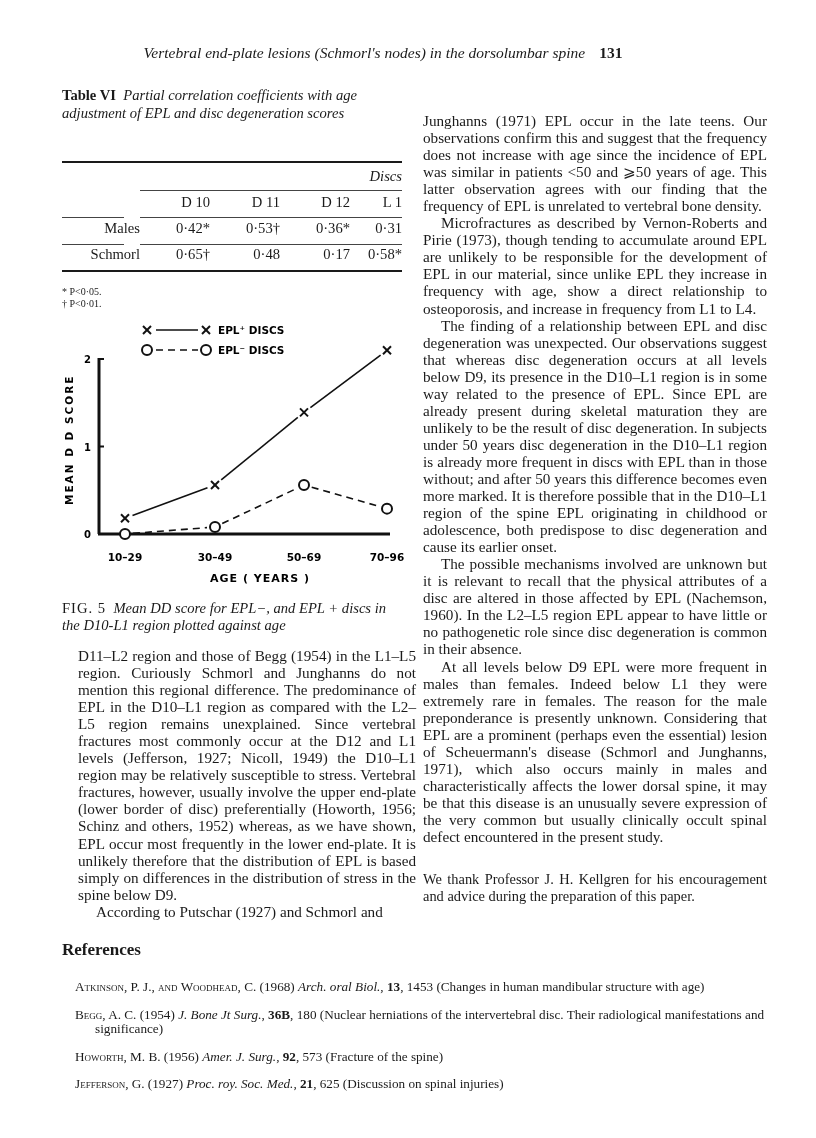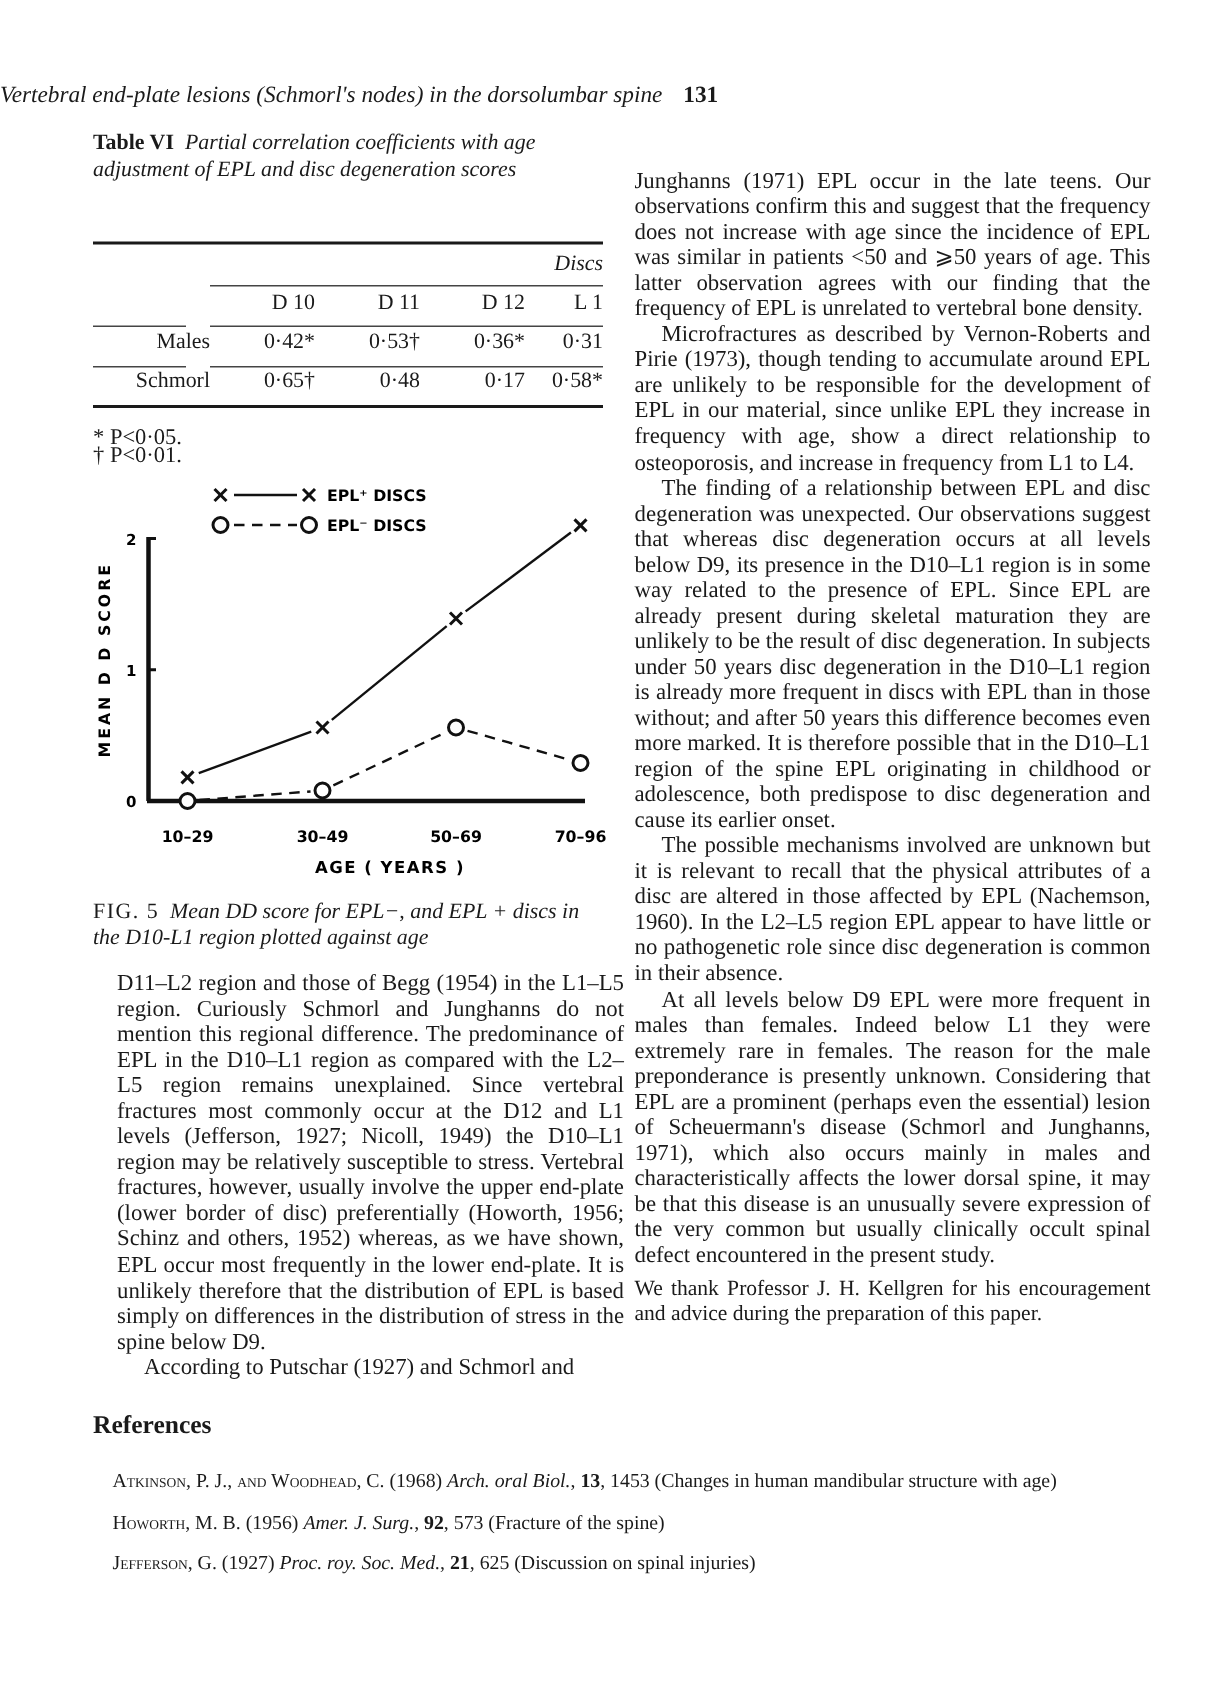--- a/index.html
+++ b/index.html
@@ -1,31 +1,31 @@
 <!DOCTYPE html>
 <html><head>
 <meta charset="utf-8">
 <style>
   html, body { margin:0; padding:0; background:#fff; }
   body { width:816px; height:1138px; position:relative; overflow:hidden;
          font-family:"Liberation Serif", "DejaVu Serif", serif; color:#1a1a1a; }
   .abs { position:absolute; }
-  .header { left:0; top:44px; width:766px; text-align:left; font-size:15.5px; font-style:italic;margin-top:11px; }
+  .header { left:0; top:44px; width:766px; text-align:center; font-size:15.5px; font-style:italic; }
   .header .pg { font-style:normal; font-weight:bold; margin-left:14px; }
   .col { font-size:15.2px; line-height:17.05px; text-align:justify; }
   .col p { margin:0; }
   .col p.ind { text-indent:18px; }
   .tcap { left:62px; top:86px; width:300px; font-size:14.6px; line-height:18px; }
   .tcap b { font-style:normal; }
   .tcap i { font-style:italic;margin-top:12px; }
   table.t6 { position:absolute; left:62px; top:163px; width:340px; border-collapse:collapse; font-size:14.6px;text-align:right; }
   table.t6 td { padding:0; height:26px; vertical-align:middle; }
   .rule-thick { position:absolute; height:2px; background:#1a1a1a; }
   .rule-thin { position:absolute; height:1px; background:#444; }
-  .foot { left:62px; top:286px; font-size:15px; line-height:12px; }
+  .foot { left:62px; top:286px; font-size:10px; line-height:12px; }
   .fig-cap { left:62px; top:600px; width:340px; font-size:14.6px; line-height:17px; font-style:italic; }
   .fig-cap .sc { font-style:normal; font-variant:small-caps; letter-spacing:1px;margin-top:41px; }
   .refs-h { left:62px; top:940px; font-size:17px; font-weight:bold; }
   .refs { left:62px; top:967px; width:720px; font-size:13.2px; line-height:14.6px; }
   .ref { padding-left:20px; text-indent:-20px; margin:13px; }
   .sc { font-variant:small-caps; }
   .ack { font-size:14.4px; line-height:17px; }
   svg text { font-family:"DejaVu Sans", sans-serif; }
 </style>
 </head>
@@ -165,21 +165,22 @@
   <p>D11–L2 region and those of Begg (1954) in the L1–L5 region. Curiously Schmorl and Junghanns do not mention this regional difference. The predominance of EPL in the D10–L1 region as compared with the L2–L5 region remains unexplained. Since vertebral fractures most commonly occur at the D12 and L1 levels (Jefferson, 1927; Nicoll, 1949) the D10–L1 region may be relatively susceptible to stress. Vertebral fractures, however, usually involve the upper end-plate (lower border of disc) preferentially (Howorth, 1956; Schinz and others, 1952) whereas, as we have shown, EPL occur most frequently in the lower end-plate. It is unlikely therefore that the distribution of EPL is based simply on differences in the distribution of stress in the spine below D9.</p>
   <p class="ind">According to Putschar (1927) and Schmorl and</p>
 </div>
 
 <div class="abs col" style="left:423px;top:112px;width:344px;">
   <p>Junghanns (1971) EPL occur in the late teens. Our observations confirm this and suggest that the frequency does not increase with age since the incidence of EPL was similar in patients &lt;50 and ⩾50 years of age. This latter observation agrees with our finding that the frequency of EPL is unrelated to vertebral bone density.</p>
   <p class="ind">Microfractures as described by Vernon-Roberts and Pirie (1973), though tending to accumulate around EPL are unlikely to be responsible for the development of EPL in our material, since unlike EPL they increase in frequency with age, show a direct relationship to osteoporosis, and increase in frequency from L1 to L4.</p>
   <p class="ind">The finding of a relationship between EPL and disc degeneration was unexpected. Our observations suggest that whereas disc degeneration occurs at all levels below D9, its presence in the D10–L1 region is in some way related to the presence of EPL. Since EPL are already present during skeletal maturation they are unlikely to be the result of disc degeneration. In subjects under 50 years disc degeneration in the D10–L1 region is already more frequent in discs with EPL than in those without; and after 50 years this difference becomes even more marked. It is therefore possible that in the D10–L1 region of the spine EPL originating in childhood or adolescence, both predispose to disc degeneration and cause its earlier onset.</p>
   <p class="ind">The possible mechanisms involved are unknown but it is relevant to recall that the physical attributes of a disc are altered in those affected by EPL (Nachemson, 1960). In the L2–L5 region EPL appear to have little or no pathogenetic role since disc degeneration is common in their absence.</p>
   <p class="ind">At all levels below D9 EPL were more frequent in males than females. Indeed below L1 they were extremely rare in females. The reason for the male preponderance is presently unknown. Considering that EPL are a prominent (perhaps even the essential) lesion of Scheuermann's disease (Schmorl and Junghanns, 1971), which also occurs mainly in males and characteristically affects the lower dorsal spine, it may be that this disease is an unusually severe expression of the very common but usually clinically occult spinal defect encountered in the present study.</p>
-  <p class="ack" style="margin-top:6px;">We thank Professor J. H. Kellgren for his encouragement and advice during the preparation of this paper.</p>
+  <p class="ack" style="margin-top:26px;">We thank Professor J. H. Kellgren for his encouragement and advice during the preparation of this paper.</p>
 </div>
 
 <div class="abs refs-h">References</div>
 <div class="abs refs" id="refs">
     <p class="ref"><span class="sc">Atkinson, P. J., and Woodhead, C. </span><span>(1968) </span><i>Arch. oral Biol.</i>, <b>13</b><span>, 1453 (Changes in human mandibular structure with age)</span></p>
+    <p class="ref"><span class="sc">Begg, A. C. </span><span>(1954) </span><i>J. Bone Jt Surg.</i>, <b>36B</b><span>, 180 (Nuclear herniations of the intervertebral disc. Their radiological manifestations and significance)</span></p>
     <p class="ref"><span class="sc">Howorth, M. B. </span><span>(1956) </span><i>Amer. J. Surg.</i>, <b>92</b><span>, 573 (Fracture of the spine)</span></p>
     <p class="ref"><span class="sc">Jefferson, G. </span><span>(1927) </span><i>Proc. roy. Soc. Med.</i>, <b>21</b><span>, 625 (Discussion on spinal injuries)</span></p>
   </div>
 
 </body></html>

